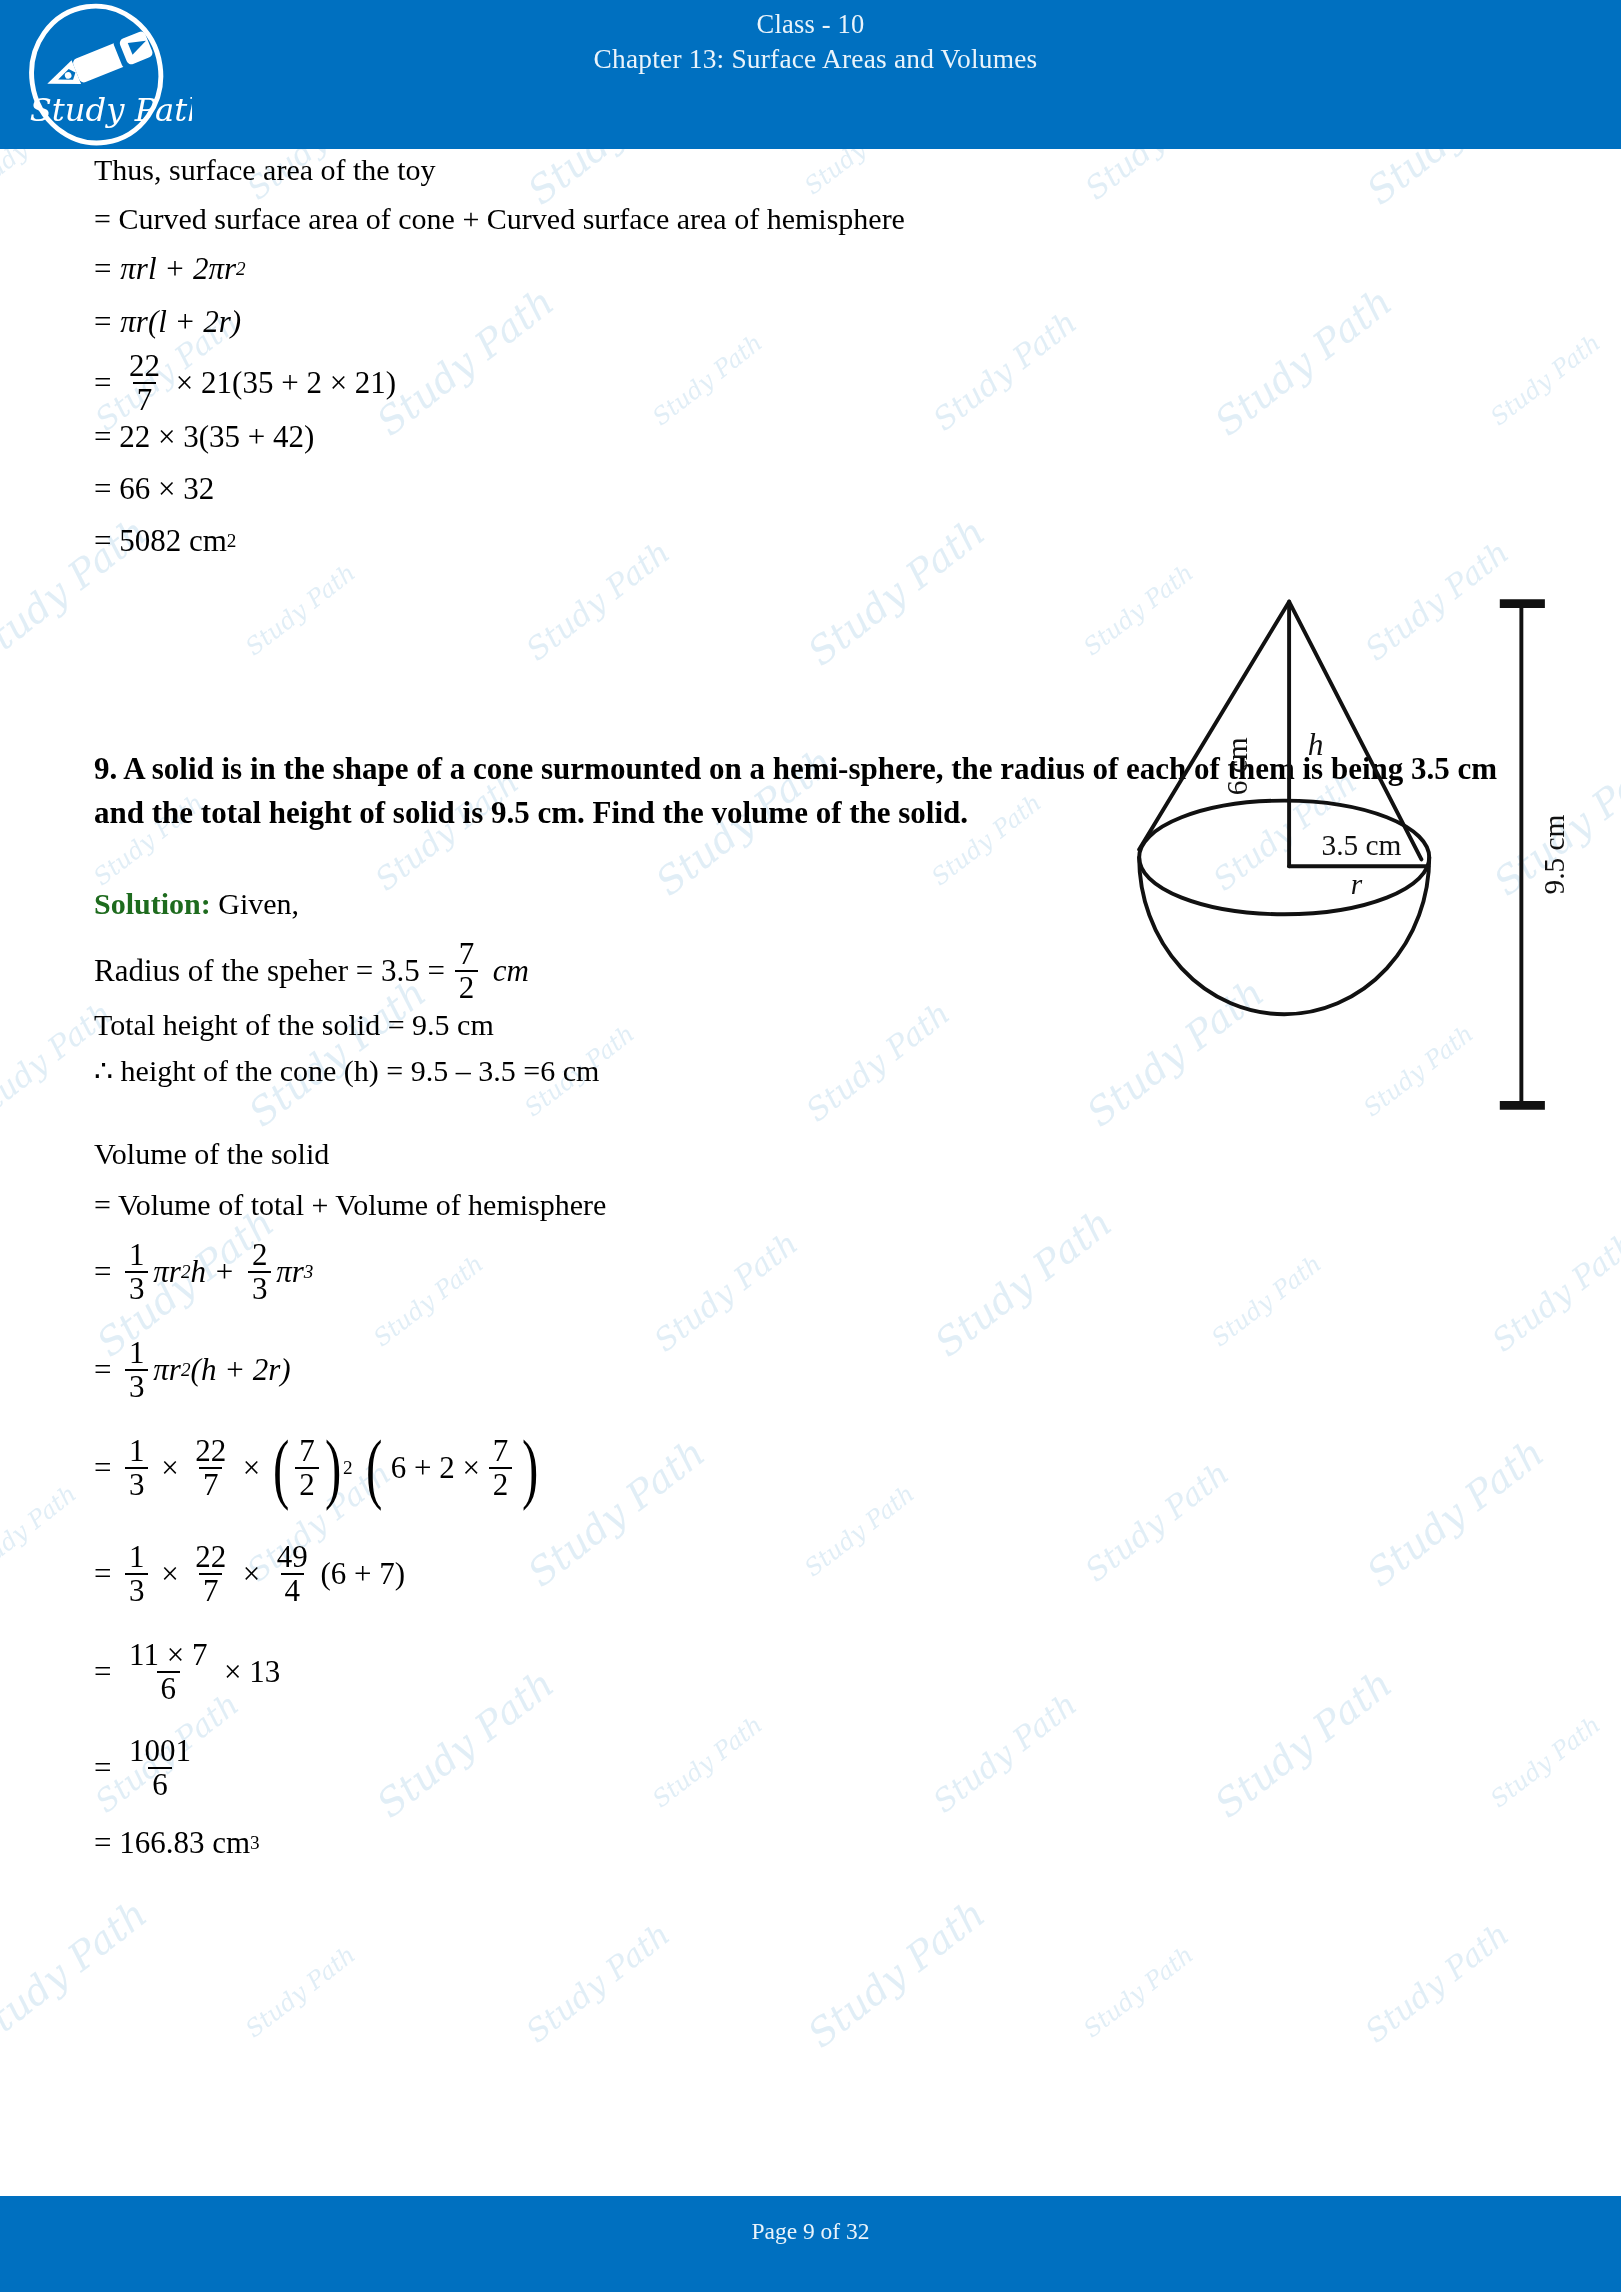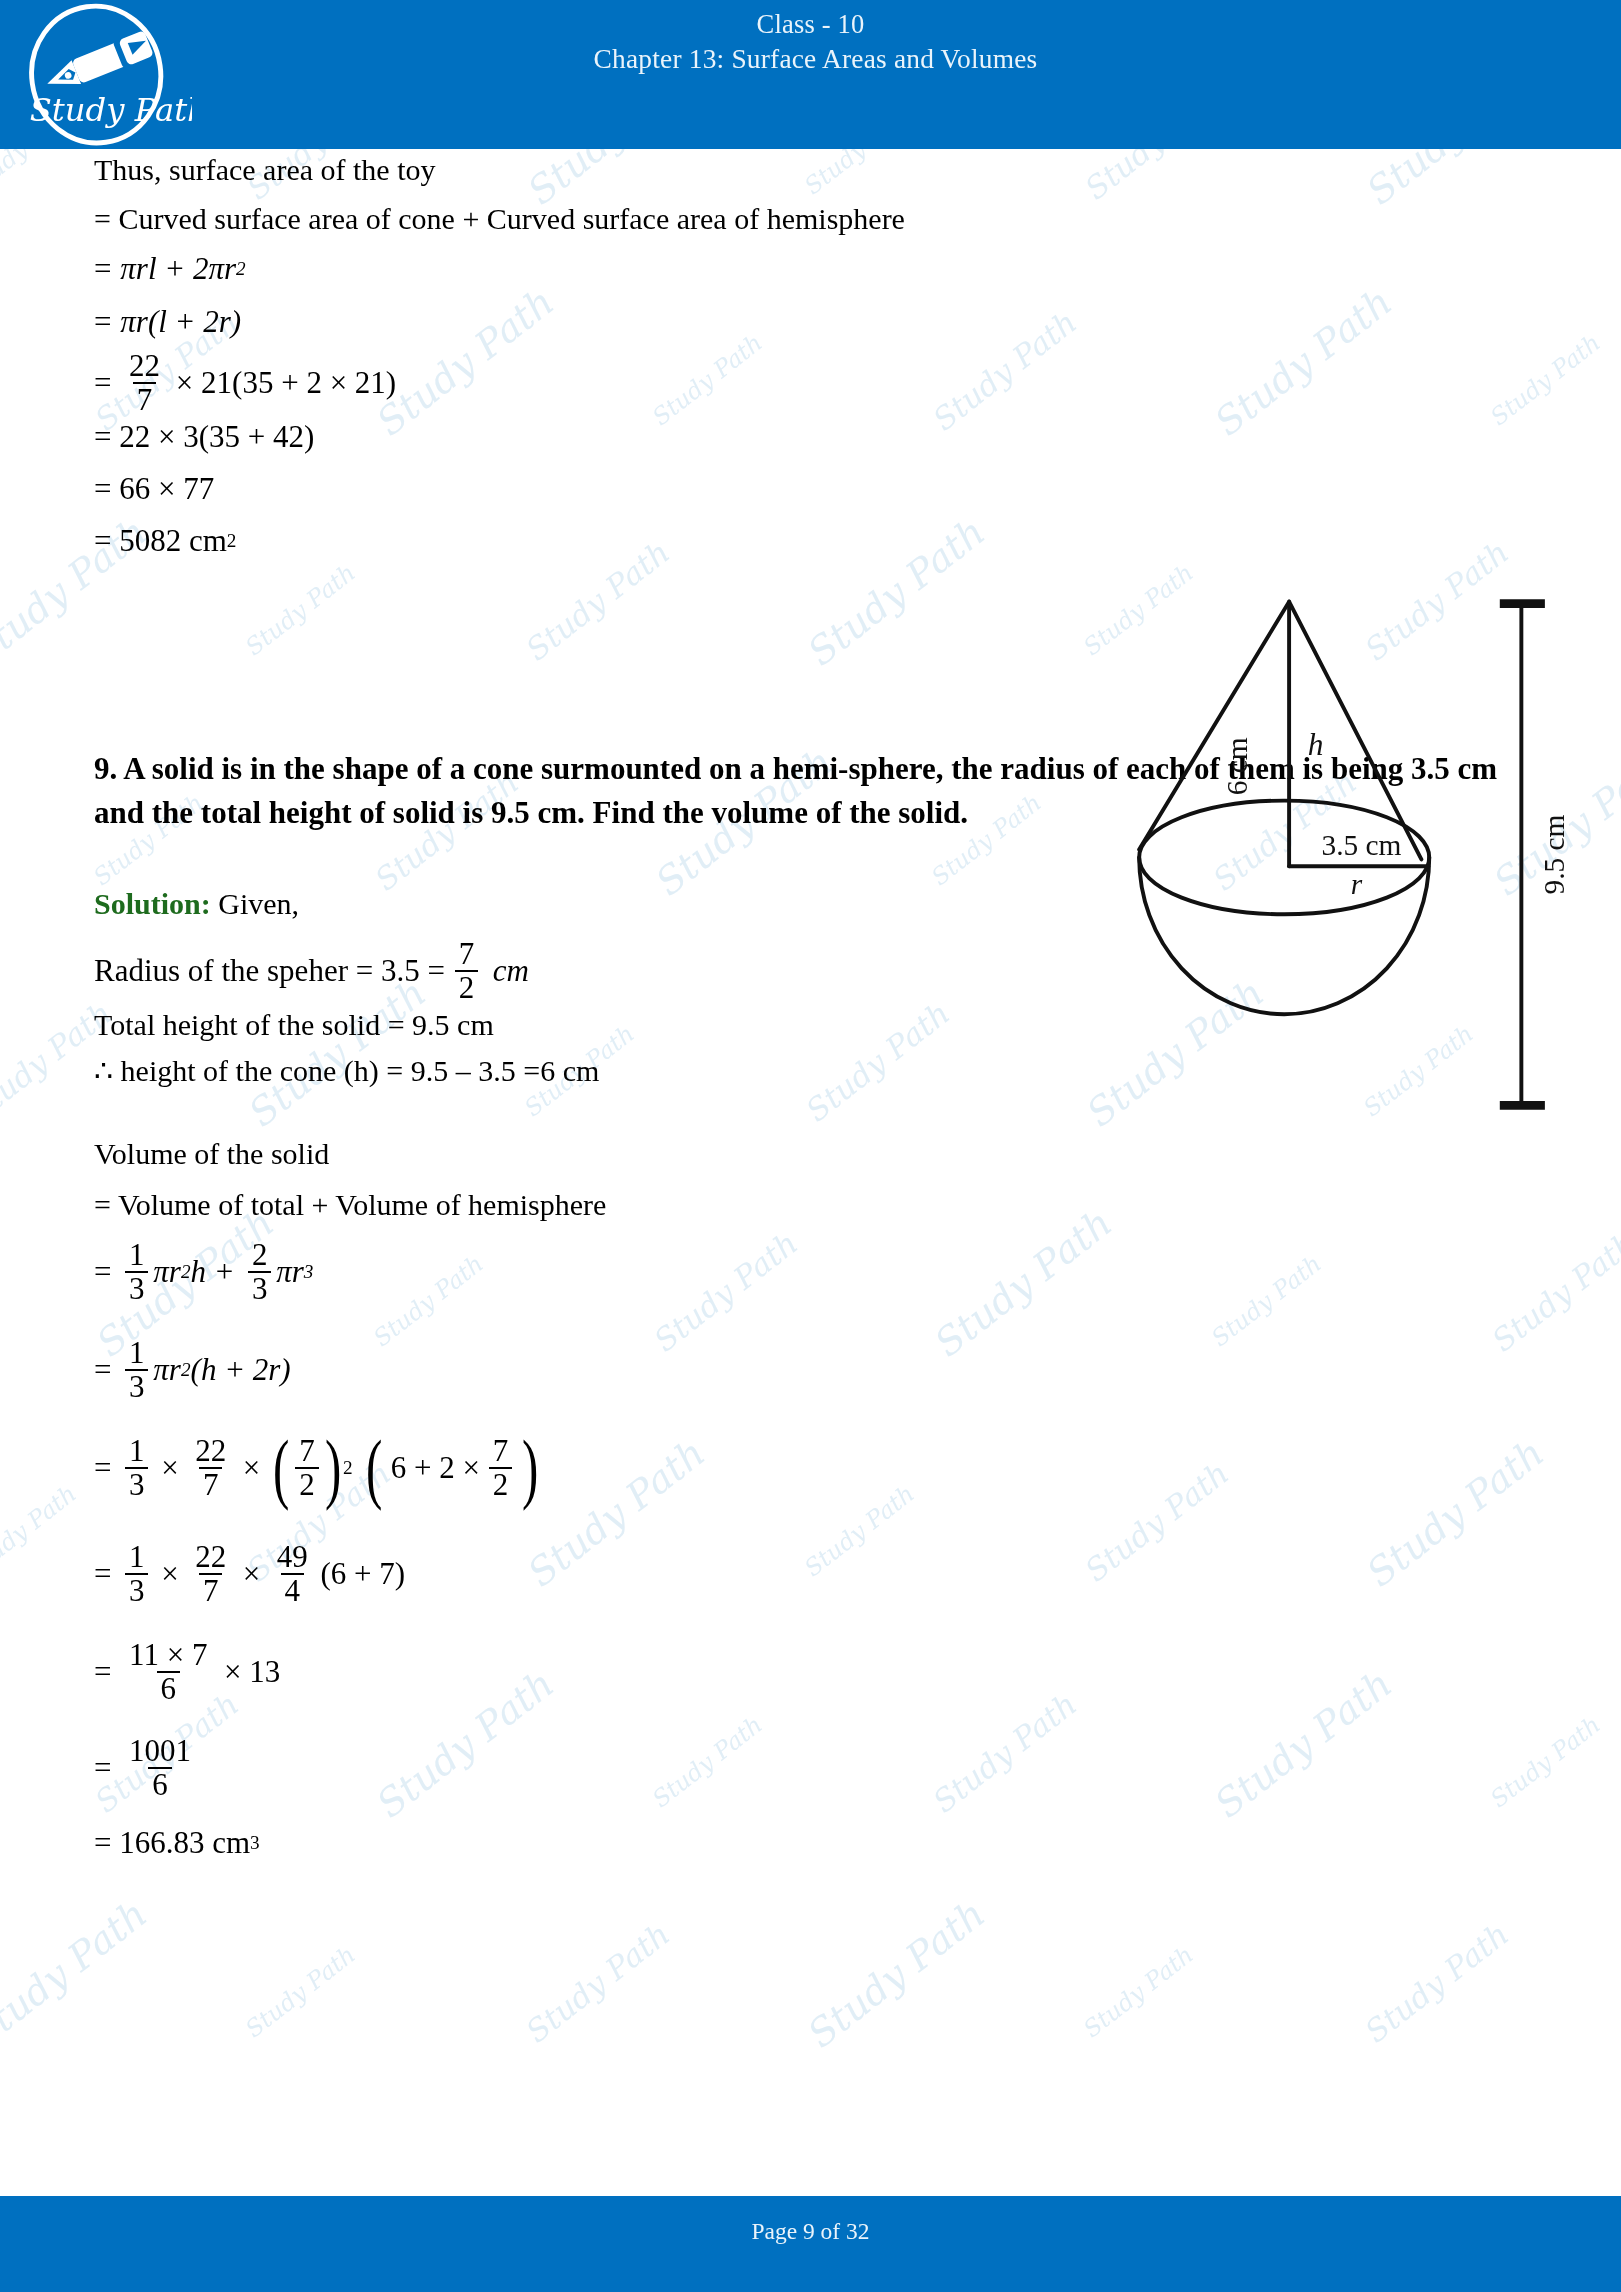--- a/index.html
+++ b/index.html
@@ -289,21 +289,21 @@
       <span class="eq-sign">=</span>
       <span class="frac">
         <span class="num">22</span>
         <span class="den">7</span>
       </span>
       <span style="margin-left:7px;">× 21(35 + 2 × 21)</span>
     </div>
 
     <div class="line" style="position:absolute;top:272px;left:0;font-size:31px;">= 22 × 3(35 + 42)</div>
 
-    <div class="line" style="position:absolute;top:324px;left:0;font-size:31px;">= 66 × 77</div>
+    <div class="line" style="position:absolute;top:324px;left:0;font-size:31px;">= 66 × 32</div>
 
     <div class="mathline" style="position:absolute;top:374px;left:0;">
       <span>= 5082 cm</span>
         <sup class="exp">2</sup>
     </div>
   </div>
 
   <div class="question" style="top:598px;">
     <span>9.</span>
     <span>A solid is in the shape of a cone surmounted on a hemi-sphere, the radius of each of them is being 3.5 cm and the total height of solid is 9.5 cm. Find the volume of the solid.</span>

